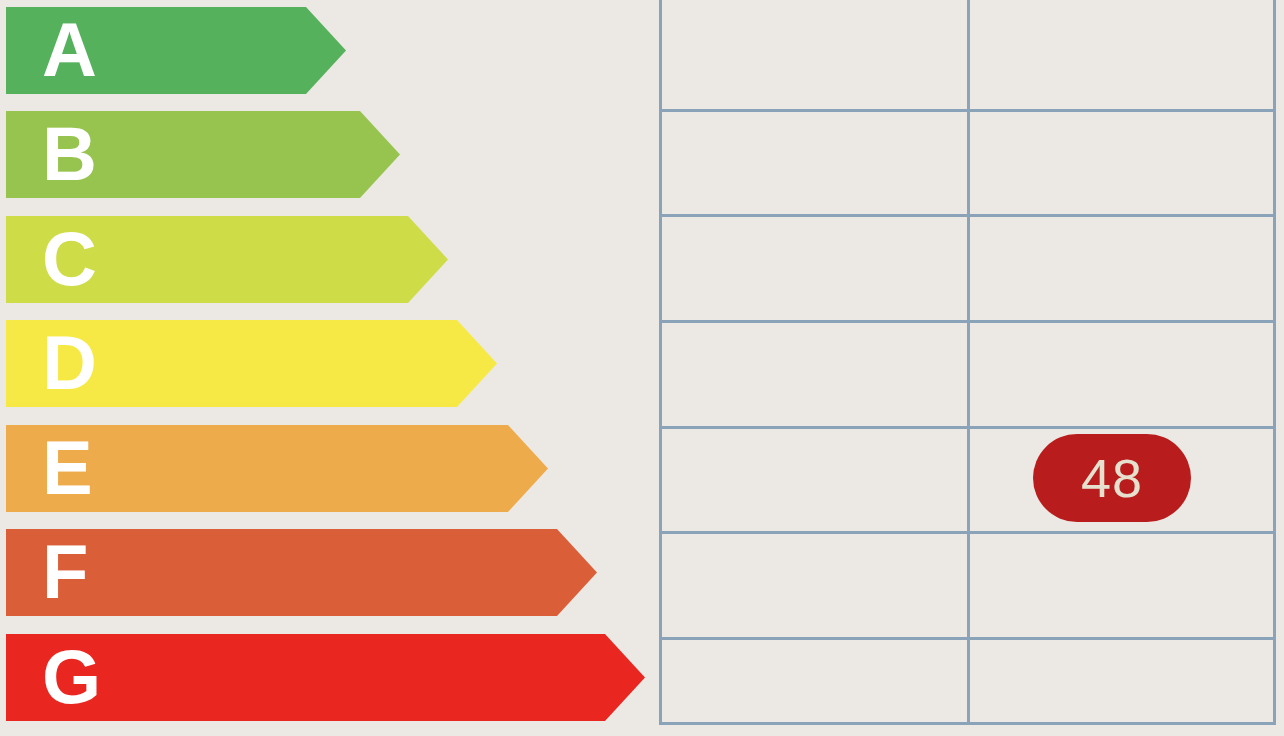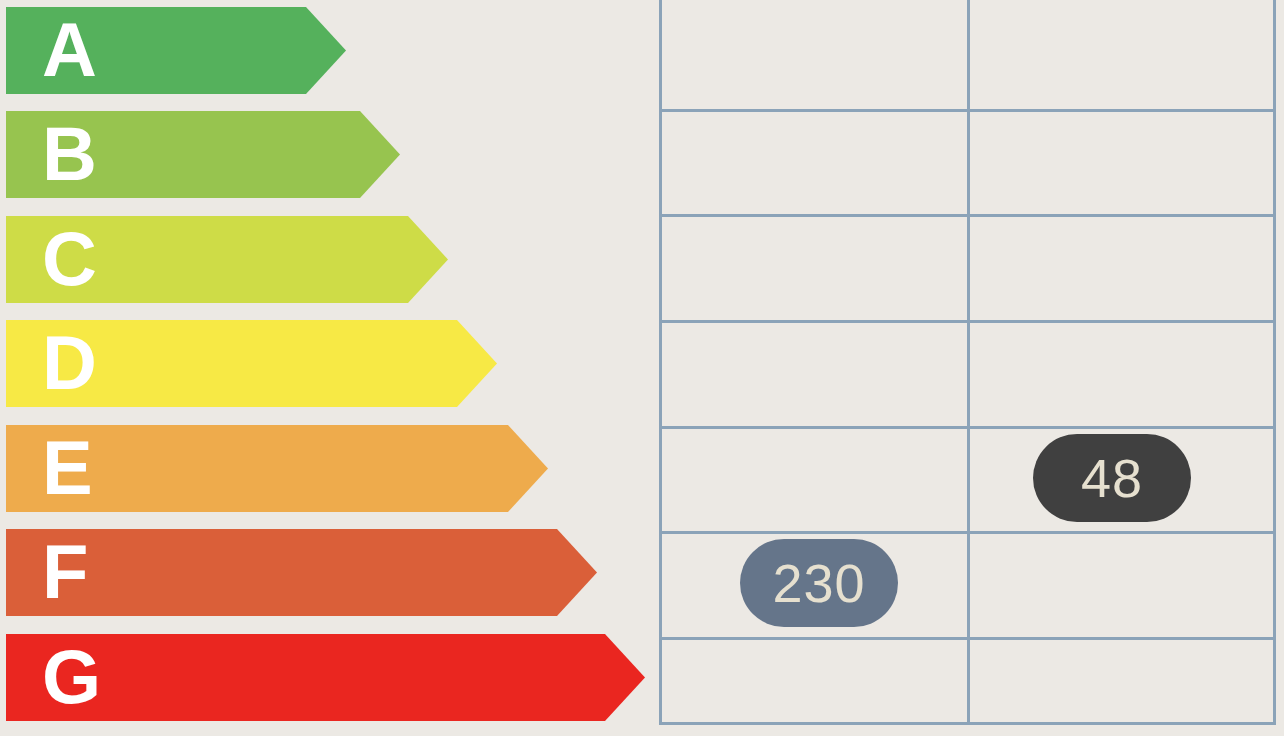--- a/index.html
+++ b/index.html
@@ -185,21 +185,18 @@
 
   <div class="cell" style="left:662px; top:429px; width:305px; height:102px;"></div>
   <div class="cell" style="left:970px; top:429px; width:303px; height:102px;"></div>
 
   <div class="cell" style="left:662px; top:534px; width:305px; height:103px;"></div>
   <div class="cell" style="left:970px; top:534px; width:303px; height:103px;"></div>
 
   <div class="cell" style="left:662px; top:640px; width:305px; height:82px;"></div>
   <div class="cell" style="left:970px; top:640px; width:303px; height:82px;"></div>
 
-  <div class="pill" style="left: 1033px; top: 434px; width: 158px; background: #404040; color: rgb(230, 224, 207);">
+  <div class="pill" style="left: 1033px; top: 434px; width: 158px; background: #b91c1c; color: rgb(230, 224, 207);">
     <span>48</span>
   </div>
 
-  <div class="pill" style="left: 740px; top: 539px; width: 158px; background: rgb(101, 117, 138); color: rgb(230, 224, 207);">
-    <span>230</span>
-  </div>
 
 </div>
 
 </body></html>

